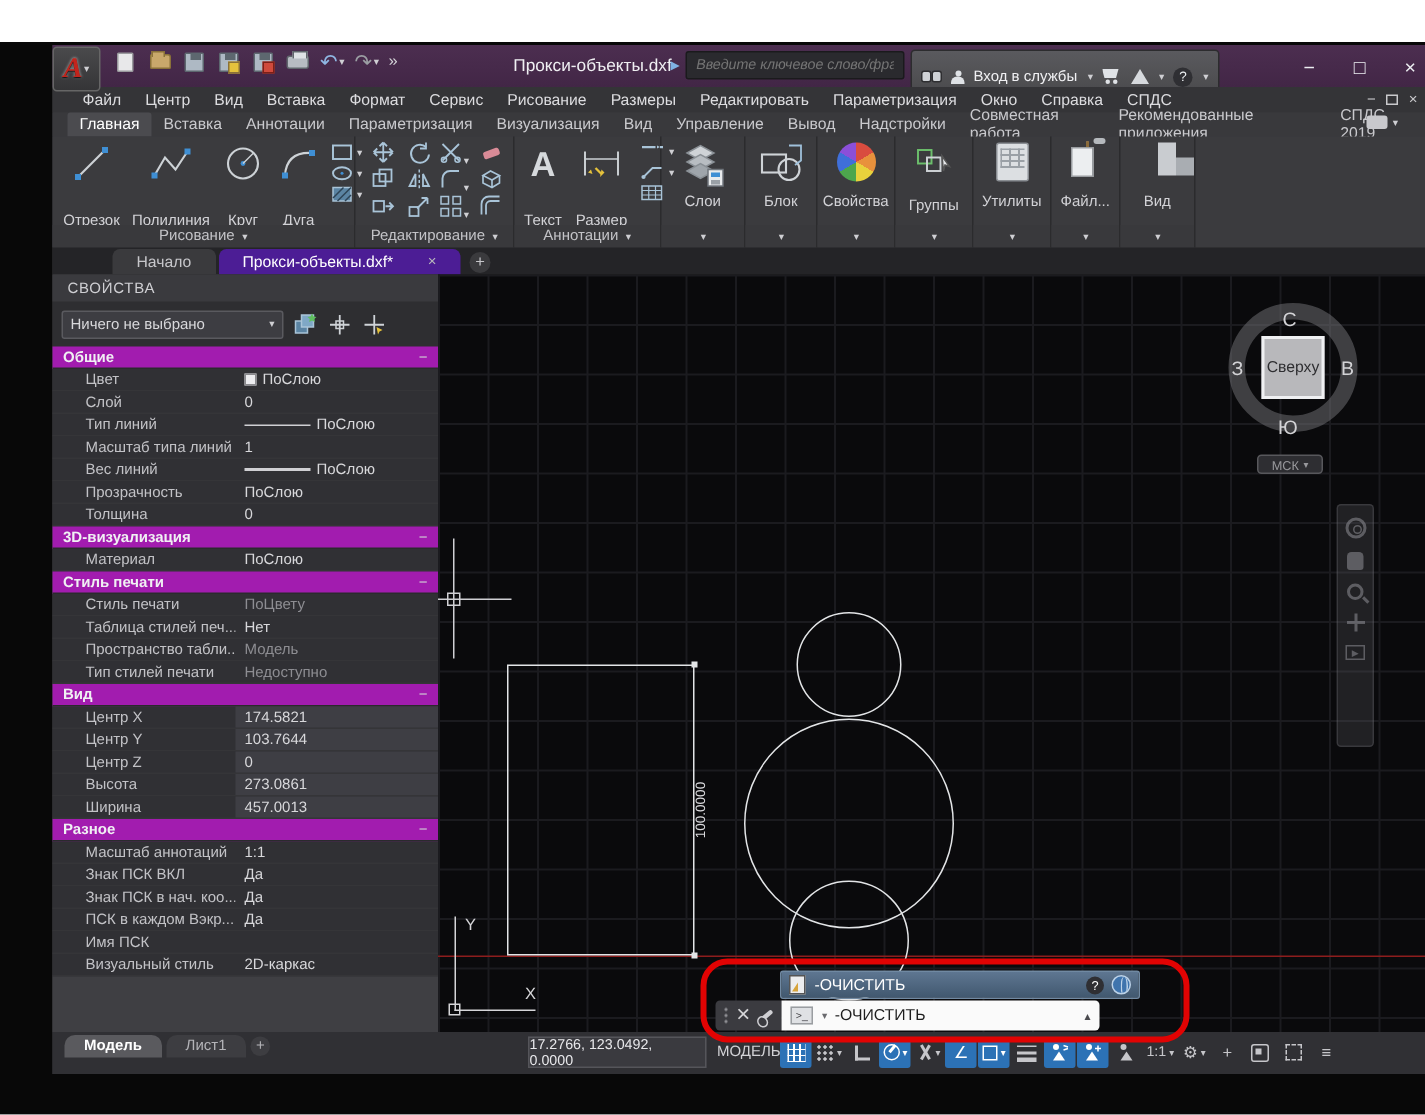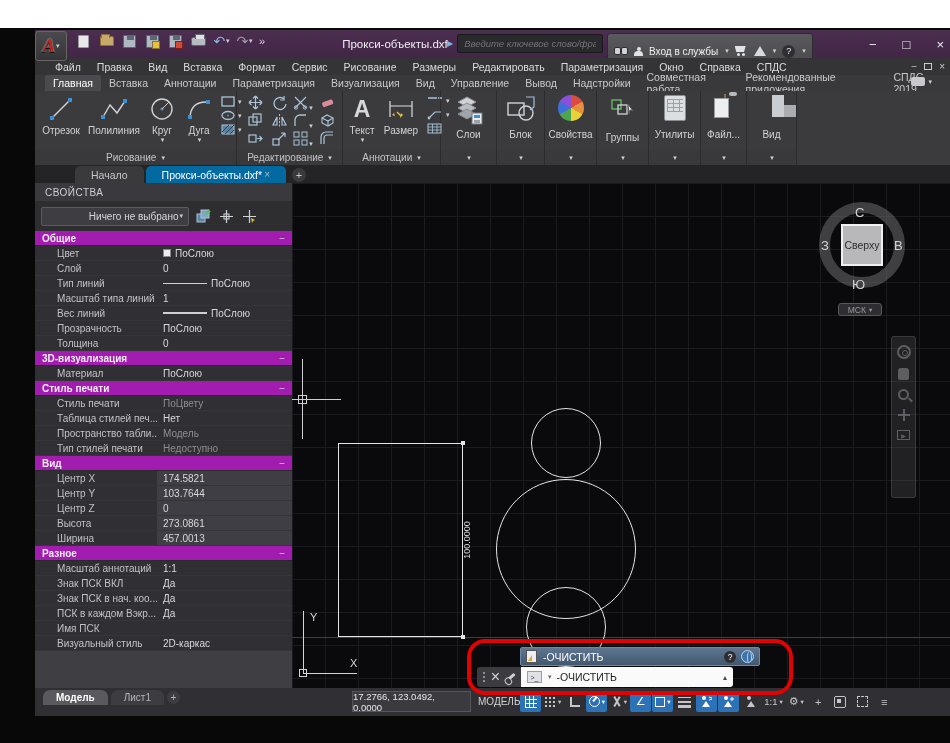--- a/index.html
+++ b/index.html
@@ -52,21 +52,21 @@
   .rtab{font-size:10.5px;color:#c9c9cd;padding:2px 8px;height:16px;display:flex;align-items:center}
   .rtab.active{background:#4b4b4f;color:#fff;border-radius:2px 2px 0 0}
   .rtoggle{position:absolute;right:18px;top:2px;display:flex;align-items:center;gap:2px;color:#c9c9cd}
   .camico{width:14px;height:9px;background:#c9c9cd;border-radius:2px}
   
   .ribbon{position:absolute;left:0;top:61px;width:915px;height:74px;background:#3b3b3e;display:flex}
   .panel{position:relative;height:74px;border-right:1px solid #2b2b2d;flex:none}
   .pfoot{position:absolute;left:0;bottom:0;width:100%;height:15px;display:flex;align-items:center;justify-content:center;gap:4px;font-size:10px;color:#c3c3c7;background:#39393c}
   .bigrow{position:absolute;left:2px;top:2px;display:flex}
   .bigbtn{display:flex;flex-direction:column;align-items:center;justify-content:flex-start;padding-top:2px}
-  .blabel{font-size:10px;color:#d2d2d6;margin-top:2px;white-space:nowrap}
+  .blabel{font-size:10px;color:#d2d2d6;margin-top:19px;white-space:nowrap}
   .iconbox{width:30px;height:28px;display:flex;align-items:center;justify-content:center}
   svg.ic{overflow:visible}
   .smallcol{display:flex;flex-direction:column;justify-content:flex-start;gap:3px;padding-top:3px;margin-left:4px}
   .srow{display:flex;align-items:center;gap:2px}
   .editgrid{position:absolute;left:6px;top:4px;display:grid;grid-template-columns:repeat(4,24px);grid-auto-rows:18px;align-items:center;justify-items:center}
   .bigA{font-size:23px;font-weight:bold;color:#d6d9dc;line-height:24px}
   .sp-icon{position:absolute;left:50%;transform:translateX(-50%);top:4px}
   .sp-label{position:absolute;left:0;top:38px;width:100%;text-align:center;font-size:10px;color:#d2d2d6;white-space:nowrap;overflow:hidden}
   .wheel{width:26px;height:26px;border-radius:50%;background:conic-gradient(#d94c3f 0 60deg,#e8913c 60deg 120deg,#e8d23c 120deg 180deg,#4da64d 180deg 240deg,#3f6fd9 240deg 300deg,#8b4fd9 300deg 360deg)}
   .calc{width:22px;height:26px;background:#dcdfe2;border:1px solid #8a8e93;border-radius:2px;padding:3px 2px 2px 2px}
@@ -75,29 +75,29 @@
   .clip{width:18px;height:24px;background:#cda272;border:1px solid #8a6a3a;border-radius:2px;position:relative}
   .clip:before{content:"";position:absolute;right:-4px;top:3px;width:13px;height:18px;background:#eceef0;border:1px solid #9a9da1}
   .clip:after{content:"";position:absolute;left:4px;top:-3px;width:8px;height:4px;background:#b5b9bd;border-radius:2px}
   .lshape{width:24px;height:22px;position:relative}
   .lshape:before{content:"";position:absolute;left:0;top:0;width:12px;height:22px;background:#c9ccd0}
   .lshape:after{content:"";position:absolute;left:12px;top:10px;width:12px;height:12px;background:#a9adb2}
   
   .ftabs{position:absolute;left:0;top:135px;width:915px;height:18px;background:#242427;display:flex;align-items:flex-end;padding-left:40px;gap:2px}
   .ftab{height:17px;display:flex;align-items:center;padding:0 16px;font-size:10.5px;border-radius:5px 5px 0 0}
   .ftab.idle{background:#3a3a3d;color:#c6c6ca}
-  .ftab.active{background:#0369a1;color:#fff;gap:2px}
+  .ftab.active{background:#4c1d95;color:#fff;gap:23px}
   .ftab .x{color:#b9b9bd;font-size:10px}
   .newtab{width:14px;height:14px;border-radius:50%;background:#3a3a3d;color:#c6c6ca;font-size:11px;display:flex;align-items:center;justify-content:center;margin-left:4px;margin-bottom:1px}
   
   .main{position:absolute;left:0;top:153px;width:915px;height:505px}
   .palette{position:absolute;left:0;top:0;width:257px;height:505px;background:#2e2e31;font-size:10px}
   .phead{height:18px;background:#3a3a3e;color:#cfcfd3;display:flex;align-items:center;padding-left:10px;letter-spacing:.5px;font-size:10px}
   .selrow{height:30px;display:flex;align-items:center;padding:0 6px;gap:5px}
-  .seldrop{width:148px;height:19px;background:#3d3d42;border:1px solid #5a5a5f;border-radius:2px;color:#d8d8db;display:flex;align-items:center;padding:0 5px;justify-content:flex-end}
+  .seldrop{width:148px;height:19px;background:#3d3d42;border:1px solid #5a5a5f;border-radius:2px;color:#d8d8db;display:flex;align-items:center;padding:0 5px;justify-content:space-between}
   .selico{width:18px;height:18px;display:flex;align-items:center;justify-content:center}
   .sec{height:15px;background:#a21caf;color:#f0f0f3;font-weight:bold;display:flex;align-items:center;padding:0 7px;border-bottom:1px solid #2a2a2d}
   .sec .minus{margin-left:auto;color:#d2d2d6;font-weight:normal}
   .prow{height:15px;display:flex;border-bottom:1px solid #353538;background:#303034}
   .plabel{width:122px;padding-left:22px;color:#c2c2c6;display:flex;align-items:center;white-space:nowrap;overflow:hidden}
   .pval{flex:1;display:flex;align-items:center;padding-left:6px;color:#d8d8db;gap:4px}
   .pval.dim{color:#8d8d92}
   .pval.field{background:#3e3e44}
   .swatch{width:8px;height:8px;background:#ececef;border:1px solid #8a8a8e;flex:none}
   .lineseg{width:44px;border-top:1px solid #cfcfd3;flex:none}
@@ -243,21 +243,21 @@
       </div>
       <div class="winbtns">
         <span>−</span>
         <span>□</span>
         <span>×</span>
       </div>
     </div>
 
     <div class="menubar">
       <span class="mi">Файл</span>
-      <span class="mi">Правка</span>
+      <span class="mi">Центр</span>
       <span class="mi">Вид</span>
       <span class="mi">Вставка</span>
       <span class="mi">Формат</span>
       <span class="mi">Сервис</span>
       <span class="mi">Рисование</span>
       <span class="mi">Размеры</span>
       <span class="mi">Редактировать</span>
       <span class="mi">Параметризация</span>
       <span class="mi">Окно</span>
       <span class="mi">Справка</span>

